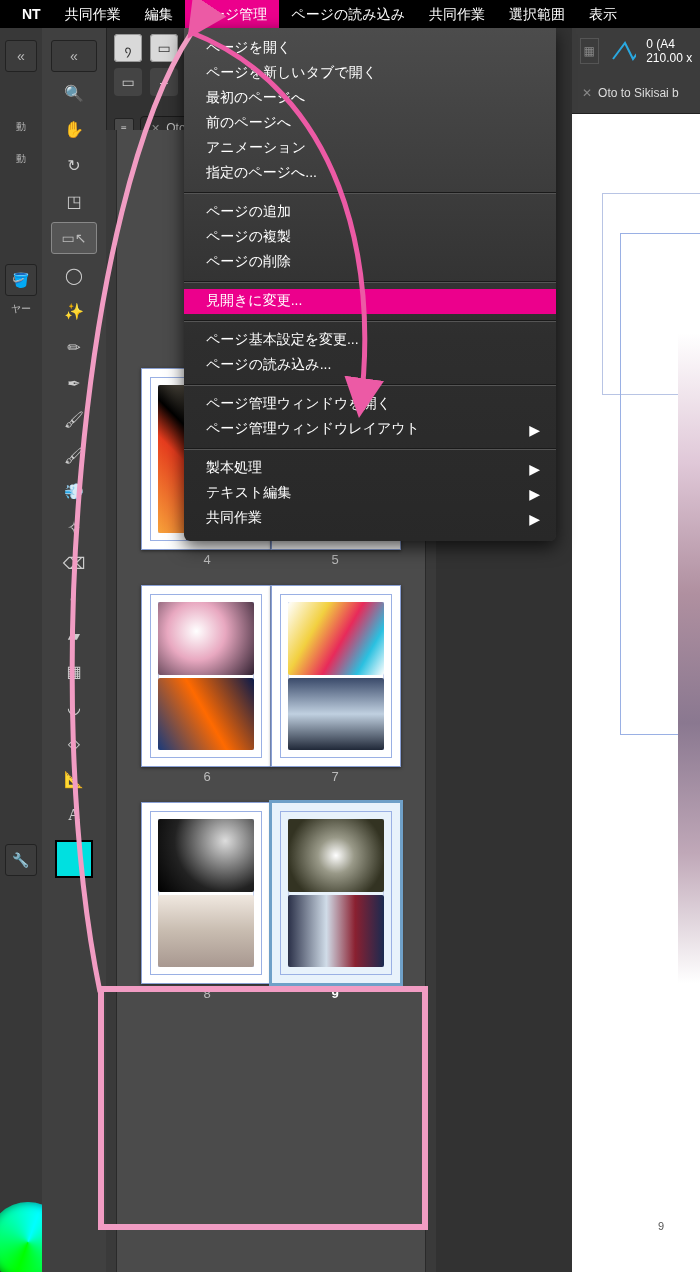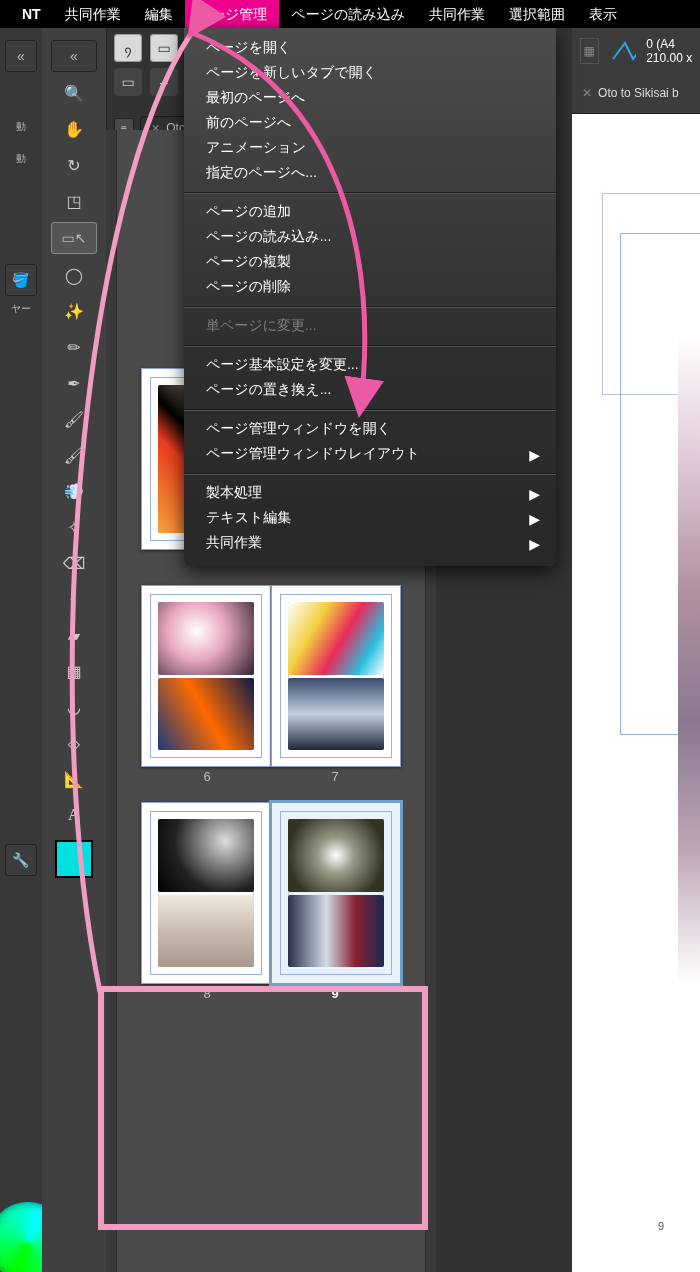--- a/index.html
+++ b/index.html
@@ -69,28 +69,27 @@
 
 <div class="dropdown" id="dropdown">
     <div class="dd-item">ページを開く</div>
     <div class="dd-item">ページを新しいタブで開く</div>
     <div class="dd-item">最初のページへ</div>
     <div class="dd-item">前のページへ</div>
     <div class="dd-item">アニメーション</div>
     <div class="dd-item">指定のページへ...</div>
     <div class="dd-sep"></div>
     <div class="dd-item">ページの追加</div>
-    <div class="dd-item">ページの読み込み...</div>
     <div class="dd-item">ページの複製</div>
     <div class="dd-item">ページの削除</div>
     <div class="dd-sep"></div>
-    <div class="dd-item dim">単ページに変更...</div>
+    <div class="dd-item hl">見開きに変更...</div>
     <div class="dd-sep"></div>
     <div class="dd-item">ページ基本設定を変更...</div>
-    <div class="dd-item">ページの置き換え...</div>
+    <div class="dd-item">ページの読み込み...</div>
     <div class="dd-sep"></div>
     <div class="dd-item">ページ管理ウィンドウを開く</div>
     <div class="dd-item">ページ管理ウィンドウレイアウト<span class="arrow">▶</span></div>
     <div class="dd-sep"></div>
     <div class="dd-item">製本処理<span class="arrow">▶</span></div>
     <div class="dd-item">テキスト編集<span class="arrow">▶</span></div>
     <div class="dd-item">共同作業<span class="arrow">▶</span></div>
   </div>
 
 <div class="toolstrip-l">

